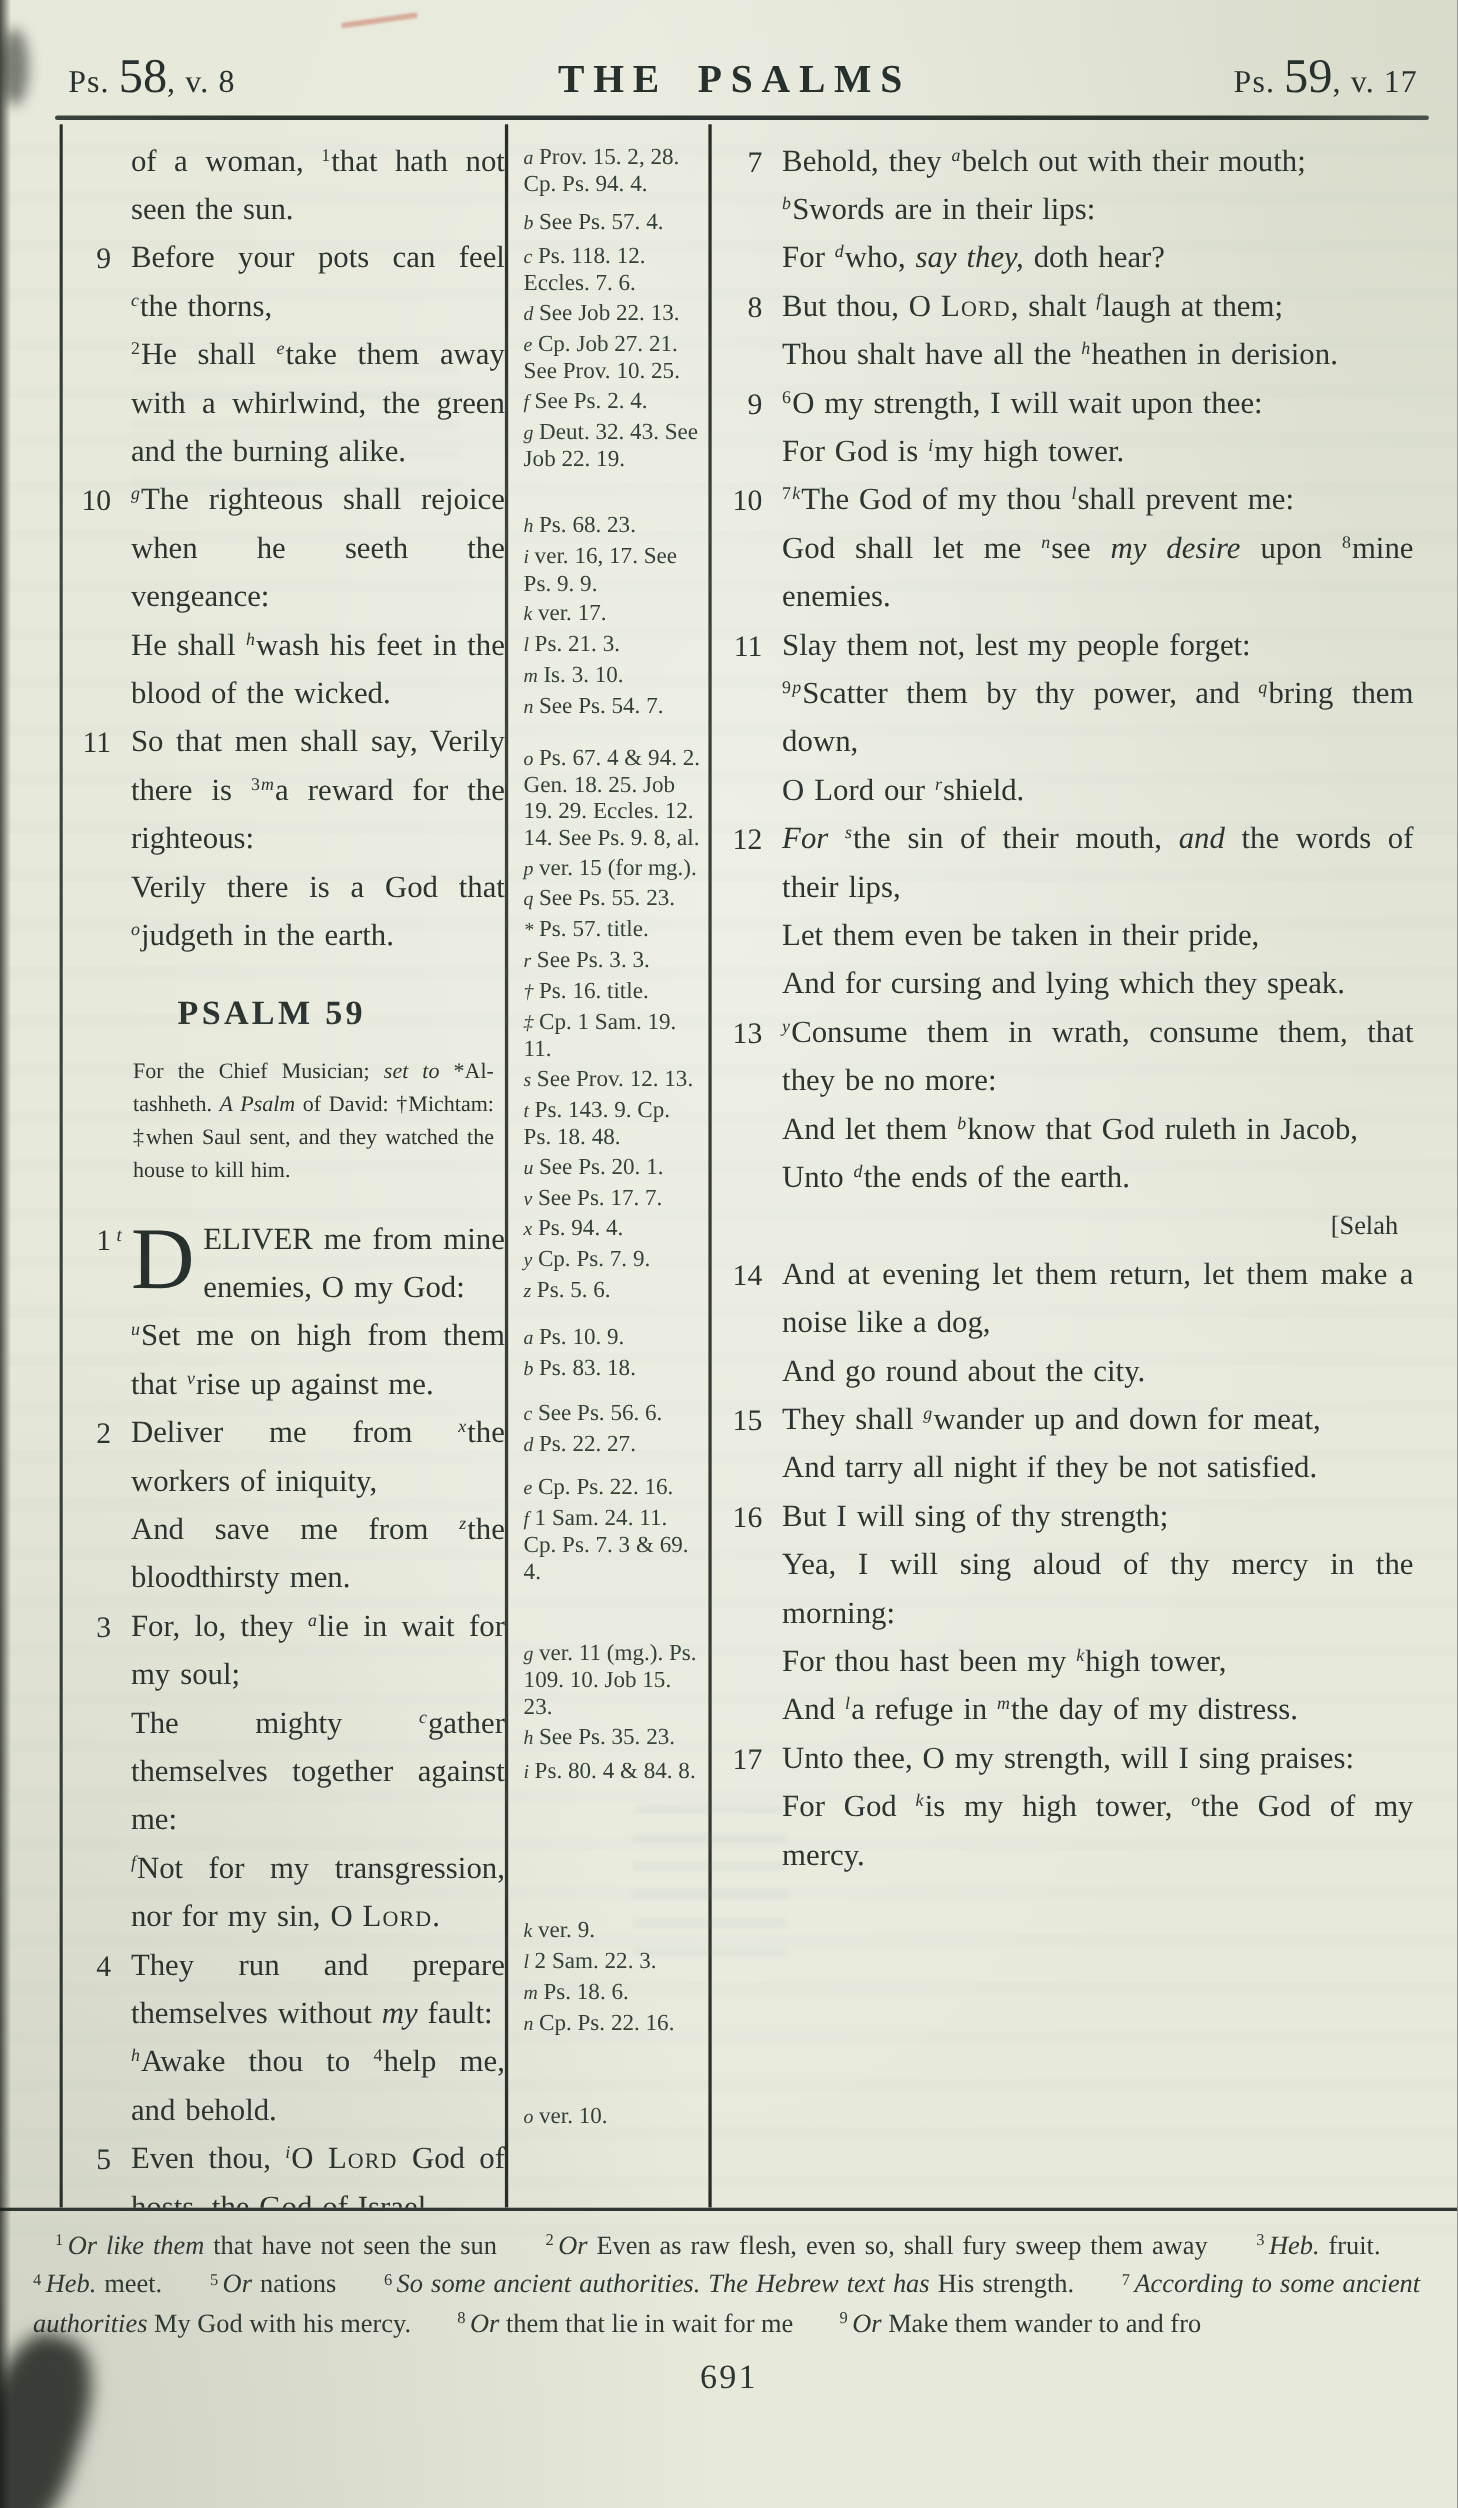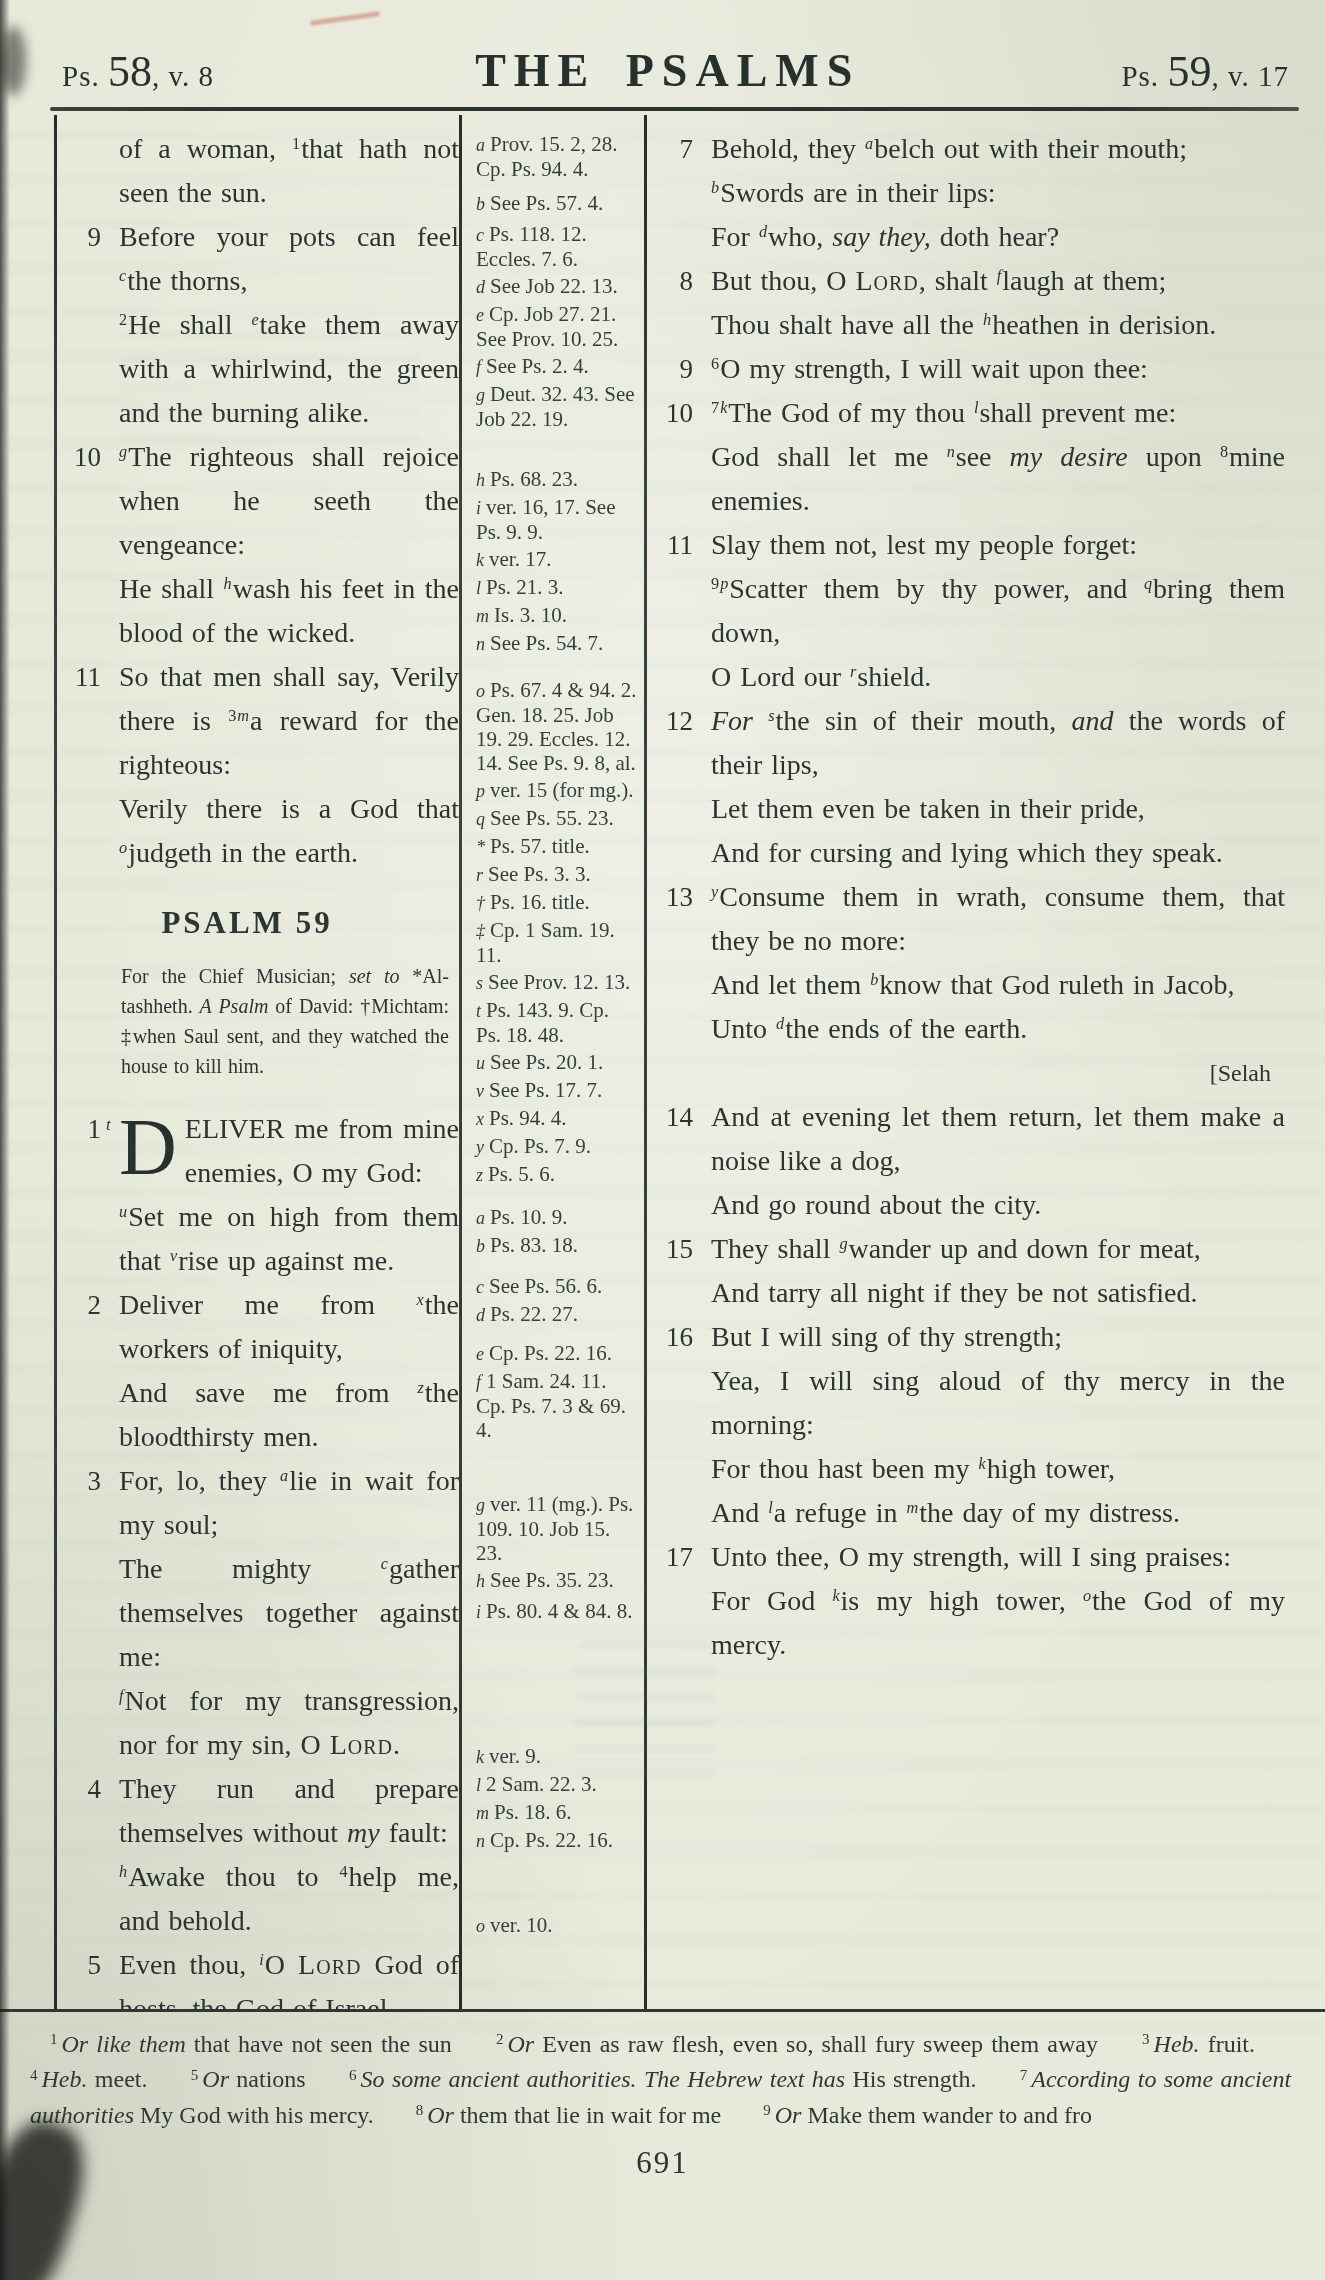--- a/index.html
+++ b/index.html
@@ -23,21 +23,21 @@
   .scratch-pink{position:absolute;left:310px;top:16px;width:70px;height:5px;border-radius:3px;
     background:rgba(200,120,100,.55);filter:blur(1px);transform:rotate(-8deg);}
   .bleed{position:absolute;left:0;right:0;top:130px;height:1910px;pointer-events:none;opacity:.5;
     background:repeating-linear-gradient(to bottom, rgba(120,155,148,.055) 0 12px, rgba(120,155,148,0) 12px 44px);}
   .smudge{position:absolute;pointer-events:none;border-radius:12px;opacity:.30;filter:blur(2px);
     background:repeating-linear-gradient(to bottom, rgba(110,150,145,.20) 0 9px, rgba(110,150,145,0) 9px 26px);}
   
   header{display:flex;align-items:baseline;padding:44px 36px 0 62px;}
   .rh{white-space:nowrap;font-size:29px;letter-spacing:1px;color:#273130;}
   .rh .psnum{font-size:44px;letter-spacing:0;}
-  .rh-center{flex:1;text-align:center;font-size:46px;font-weight:bold;letter-spacing:8px;word-spacing:10px;color:#26302d;}
+  .rh-center{flex:1;text-align:center;font-size:36px;font-weight:bold;letter-spacing:8px;word-spacing:10px;color:#26302d;}
   .hrule{height:4px;background:linear-gradient(to right,#3a423c,#2c342f 15%,#2c342f 85%,#4a524c);
     margin:10px 26px 0 50px;border-radius:2px;}
   
   main{display:flex;align-items:stretch;margin:0 26px 0 54px;height:1898px;overflow:hidden;}
   .vr{width:3px;background:linear-gradient(#262c27,#3a423c 20%,#343b36 80%,#262c27);margin-top:4px;}
   .col{overflow:hidden;}
   .col-left{width:402px;padding:16px 0 0 8px;box-sizing:border-box;}
   .col-refs{width:182px;padding:18px 6px 0 14px;box-sizing:border-box;font-size:21px;line-height:24px;color:#333f3a;}
   .col-right{flex:1;padding:16px 14px 0 10px;box-sizing:border-box;}
   
@@ -155,20 +155,21 @@
         <div class="ref" style="margin-top: 60px;"><span class="ref-m">o</span><span>ver. 10.</span></div>
       </section>
     <div class="vr"></div>
     <section class="col col-right" id="col-right">
         <p class="v"><span class="num">7</span><span>Behold, they </span><span class="sup">a</span><span>belch out with their mouth;</span></p>
         <p class="v"><span class="sup">b</span><span>Swords are in their lips:</span></p>
         <p class="v"><span>For </span><span class="sup">d</span><span>who, </span><span class="it">say they,</span><span> doth hear?</span></p>
         <p class="v"><span class="num">8</span><span>But thou, O </span><span class="sc">Lord</span><span>, shalt </span><span class="sup">f</span><span>laugh at them;</span></p>
         <p class="v"><span>Thou shalt have all the </span><span class="sup">h</span><span>heathen in derision.</span></p>
         <p class="v"><span class="num">9</span><span class="sup n">6</span><span>O my strength, I will wait upon thee:</span></p>
+        <p class="v"><span>For God is </span><span class="sup">i</span><span>my high tower.</span></p>
         <p class="v"><span class="num">10</span><span class="sup n">7</span><span class="sup">k</span><span>The God of my thou </span><span class="sup">l</span><span>shall prevent me:</span></p>
         <p class="v"><span>God shall let me </span><span class="sup">n</span><span>see </span><span class="it">my desire</span><span> upon </span><span class="sup n">8</span><span>mine enemies.</span></p>
         <p class="v"><span class="num">11</span><span>Slay them not, lest my people forget:</span></p>
         <p class="v"><span class="sup n">9</span><span class="sup">p</span><span>Scatter them by thy power, and </span><span class="sup">q</span><span>bring them down,</span></p>
         <p class="v"><span>O Lord our </span><span class="sup">r</span><span>shield.</span></p>
         <p class="v"><span class="num">12</span><span class="it">For </span><span class="sup">s</span><span>the sin of their mouth, </span><span class="it">and</span><span> the words of their lips,</span></p>
         <p class="v"><span>Let them even be taken in their pride,</span></p>
         <p class="v"><span>And for cursing and lying which they speak.</span></p>
         <p class="v"><span class="num">13</span><span class="sup">y</span><span>Consume them in wrath, consume them, that they be no more:</span></p>
         <p class="v"><span>And let them </span><span class="sup">b</span><span>know that God ruleth in Jacob,</span></p>

